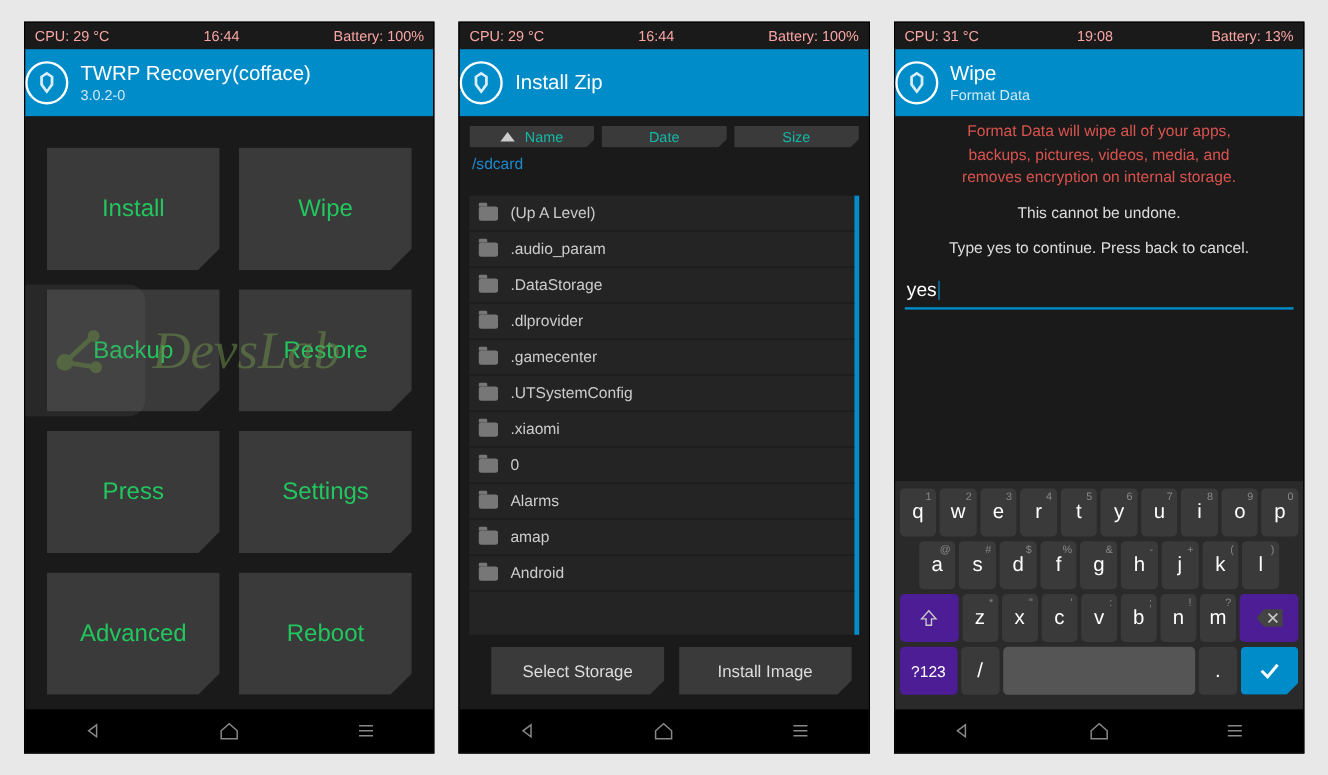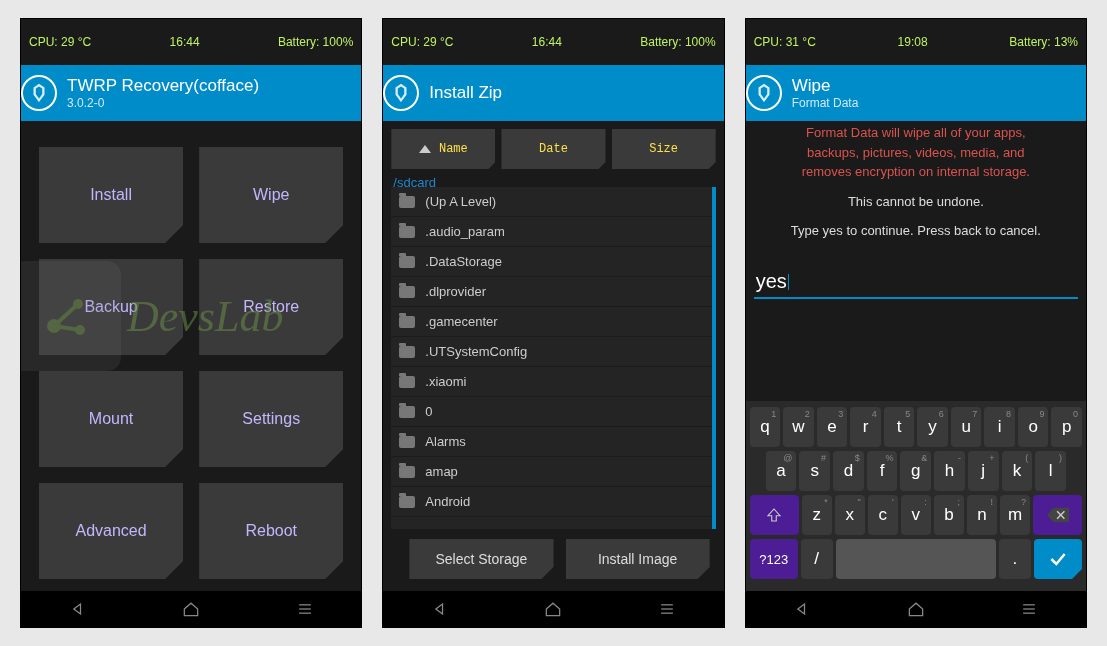--- a/index.html
+++ b/index.html
@@ -19,23 +19,23 @@
     background: #1a1a1a;
     display: flex;
     flex-direction: column;
     border: 1px solid #000;
     position: relative;
     overflow: hidden;
   }
   .statusbar {
     display: flex;
     justify-content: space-between;
-    color: #bef264;
+    color: #fca5a5;
     font-size: 12px;
-    padding: 16px 8px;
+    padding: 4px 8px;
     background: #1a1a1a;
   }
   .header {
     background: #008cc9;
     display: flex;
     align-items: center;
     padding: 6px 0;
     height: 56px;
   }
   .twrp-logo {
@@ -63,22 +63,22 @@
   .main-grid {
     display: grid;
     grid-template-columns: 1fr 1fr;
     grid-template-rows: repeat(4, 1fr);
     gap: 16px;
     padding: 26px 18px 12px 18px;
     height: 100%;
   }
   .main-btn {
     background: #3a3a3a;
-    color: #c4b5fd;
-    font-size: 16px;
+    color: #22c55e;
+    font-size: 20px;
     display: flex;
     align-items: center;
     justify-content: center;
     position: relative;
     cursor: pointer;
     clip-path: polygon(0 0, 100% 0, 100% calc(100% - 18px), calc(100% - 18px) 100%, 0 100%);
   }
 
   
   .watermark {
@@ -104,28 +104,27 @@
     font-style: italic;
   }
 
   
   .sort-row {
     display: flex; gap: 6px; padding: 8px 8px 4px 8px;
   }
   .sort-btn {
     flex:1;
     background: #3a3a3a;
-    color: #fde047;
+    color: #14b8a6;
     font-size: 12px;
-    height: 40px;
+    height: 18px;
     display: flex; align-items:center; justify-content:center;
     cursor: pointer;
     clip-path: polygon(0 0, 100% 0, 100% calc(100% - 7px), calc(100% - 7px) 100%, 0 100%);
     gap: 8px;
-    font-family: Liberation Mono, monospace;
   }
   .sort-btn .tri { display:inline-block; width:0;height:0;border-left:6px solid transparent;border-right:6px solid transparent;border-bottom:8px solid #ccc; }
   .path {
     padding: 2px 10px 4px 10px;
     color: #1e88cc;
     font-size: 13px;
   }
   .file-list {
     position: absolute;
     left:8px; right:8px; top:66px; bottom: 62px;
@@ -167,26 +166,26 @@
     color:#d9534f;
     text-align:center;
     font-size:13px;
     padding: 2px 18px 0;
     line-height:1.5;
   }
   .undone { color:#ddd; text-align:center; font-size:13px; padding: 12px 0 4px; }
   .prompt { color:#ddd; text-align:center; font-size:13px; padding: 10px 0 16px; }
   .text-input {
     width: calc(100% - 16px);
-    margin: 12px 8px;
+    margin: 0 8px;
     background: transparent;
     border: none;
     border-bottom: 2px solid #008cc9;
     color:#fff;
-    font-size:20px;
+    font-size:16px;
     padding: 4px 2px;
     outline: none;
   }
   .text-input::after { display:none; }
   .cursor {
     display:inline-block; width:1px; height:16px; background:#008cc9; vertical-align:middle;
     margin-left:1px;
     animation: blink 1s step-start infinite;
   }
   @keyframes blink { 50% { opacity:0; } }
@@ -256,21 +255,21 @@
             <line x1="18" y1="40" x2="44" y2="44" stroke="#6a8a4a" stroke-width="4"></line>
           </svg>
       </div>
       <div class="wm-text">DevsLab</div>
     </div>
     <div class="main-grid">
       <div class="main-btn">Install</div>
       <div class="main-btn">Wipe</div>
       <div class="main-btn">Backup</div>
       <div class="main-btn">Restore</div>
-      <div class="main-btn">Mount</div>
+      <div class="main-btn">Press</div>
       <div class="main-btn">Settings</div>
       <div class="main-btn">Advanced</div>
       <div class="main-btn">Reboot</div>
     </div>
   </div>
   <div class="navbar">
     <div class="nav-icon">
         <svg viewBox="0 0 24 24" width="20" height="20">
           <path d="M15 6 L7 12 L15 18 Z" fill="none" stroke="#888" stroke-width="1.5"></path>
         </svg>

